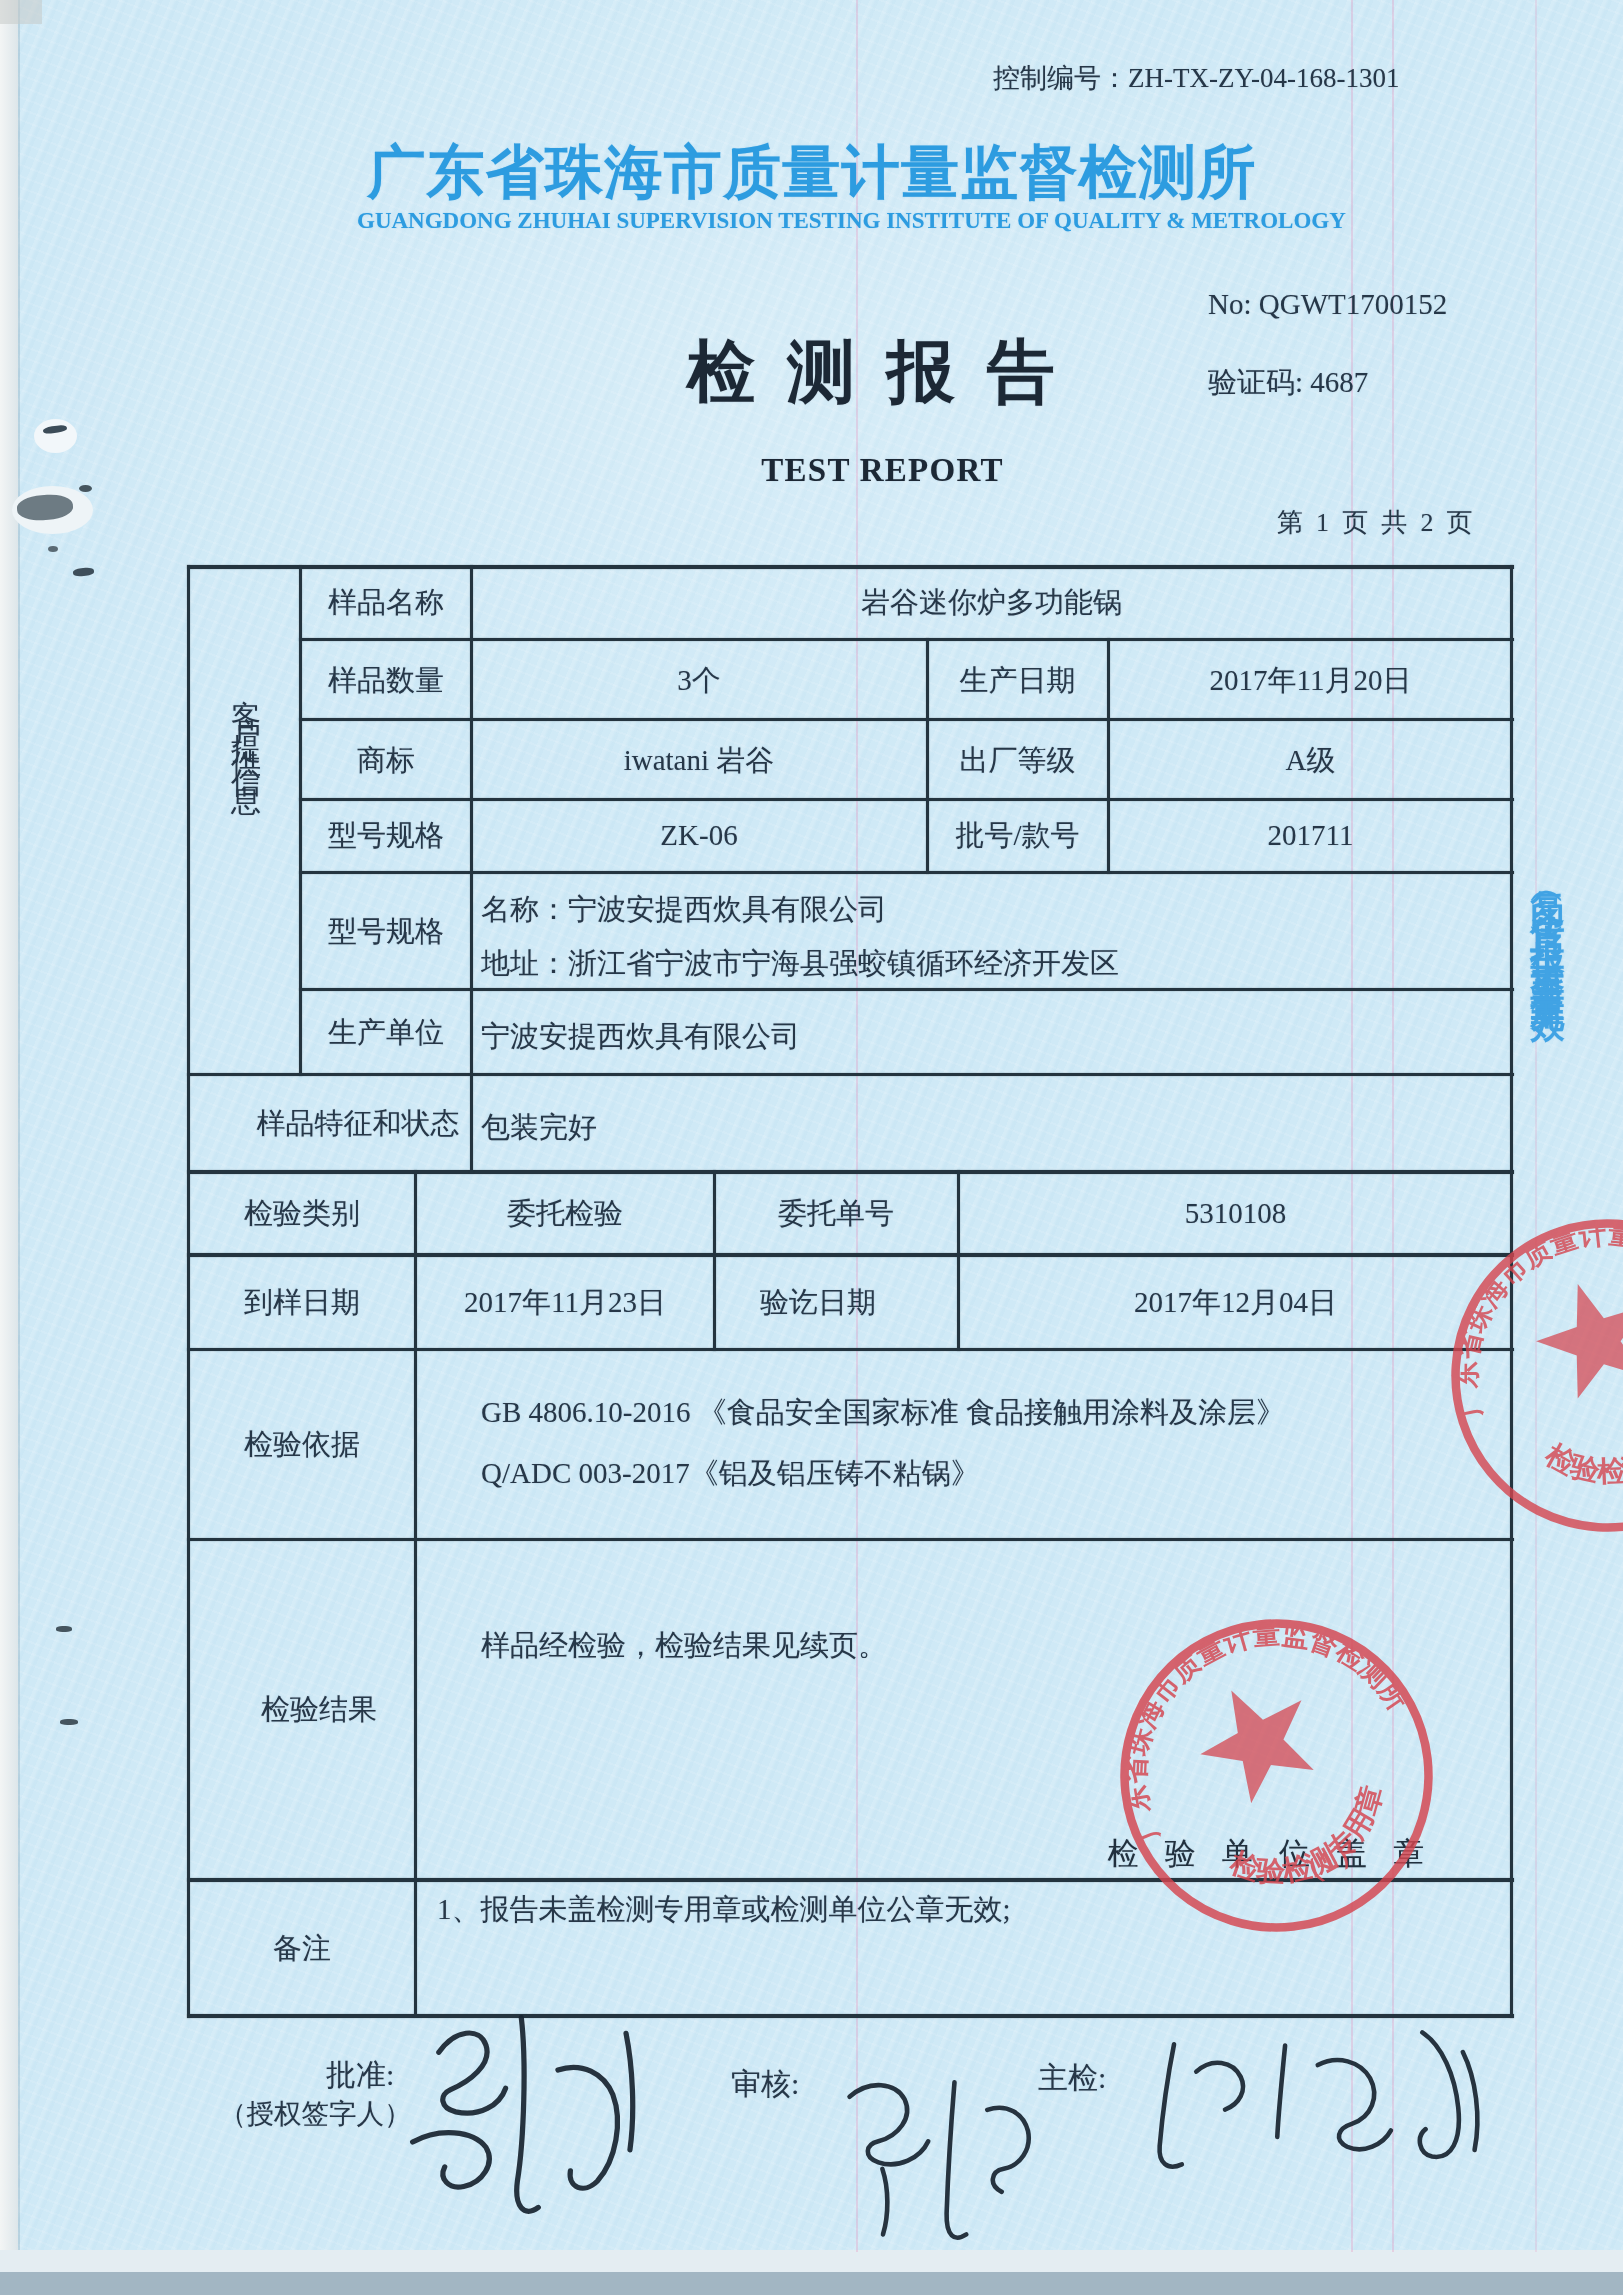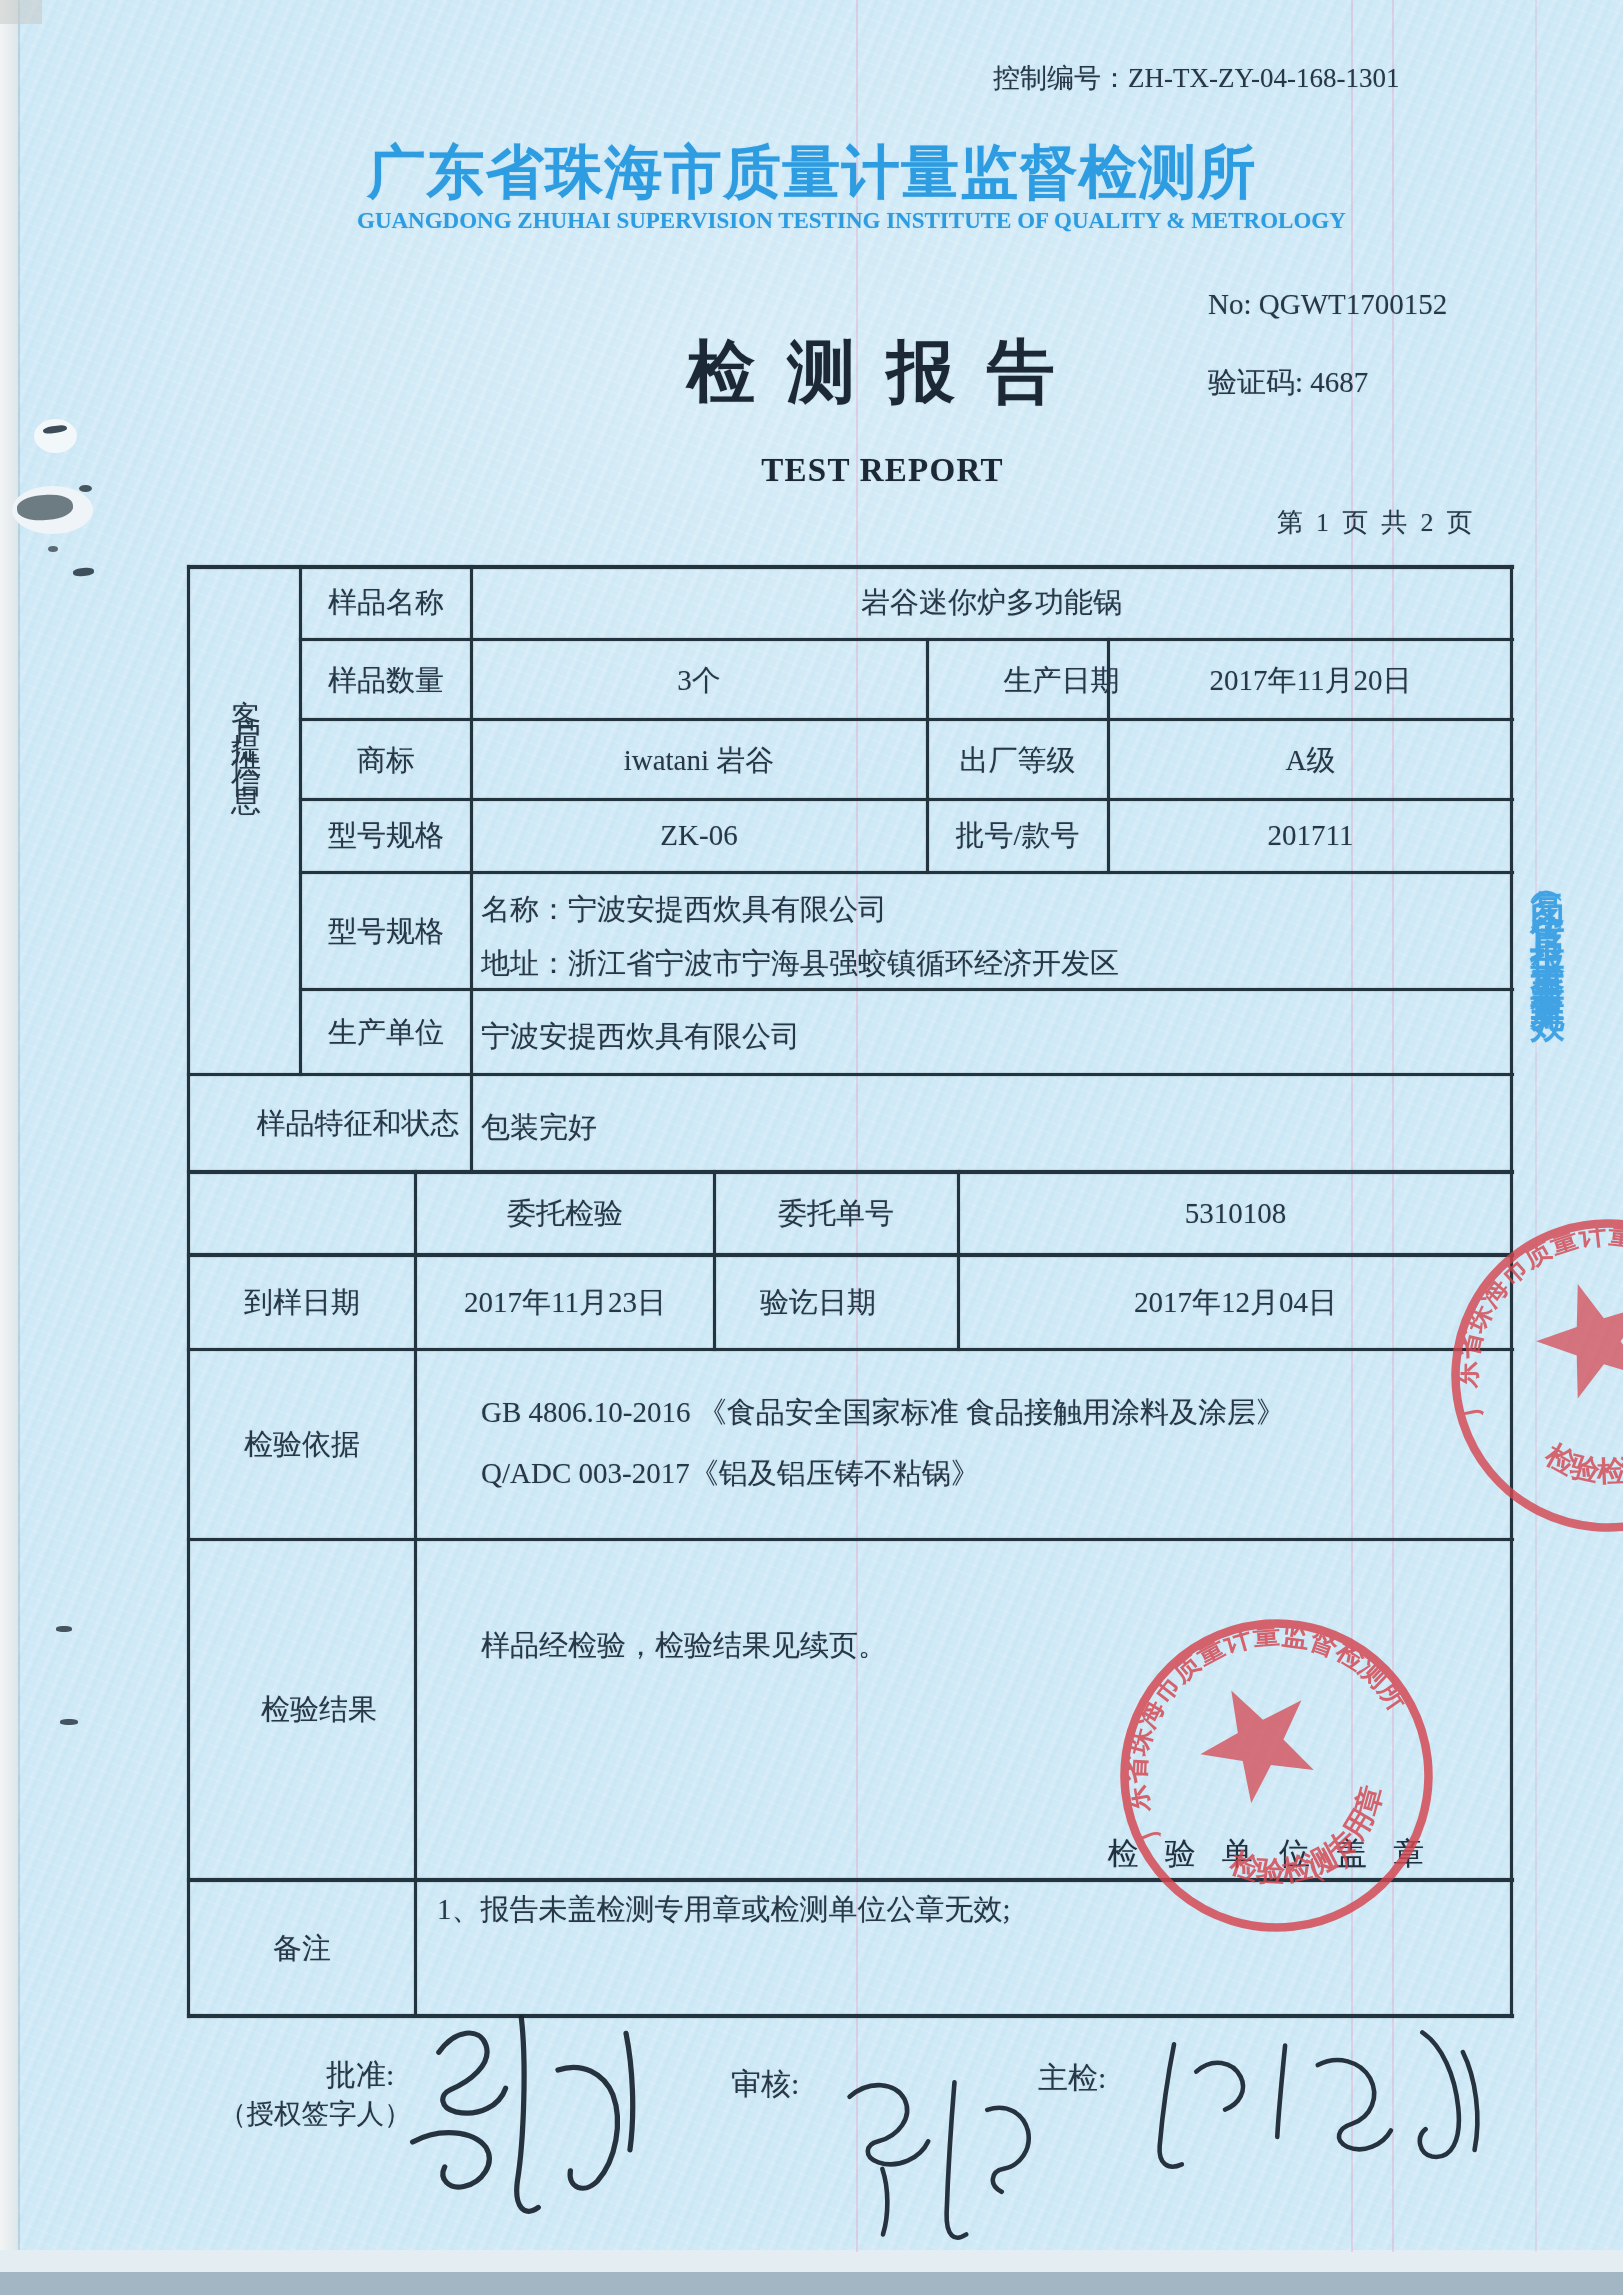--- a/index.html
+++ b/index.html
@@ -95,21 +95,21 @@
   <div class="line" style="left:713px;top:1170px;width:3.3px;height:181px;"></div>
   <div class="line" style="left:957px;top:1170px;width:3.3px;height:181px;"></div>
 
   <div class="t upright" style="left:225px;top:676px;height:367px;font-size:30px;letter-spacing:17px;">客户提供信息</div>
 
   <div class="t ctr" style="left:302px;top:567px;width:168px;height:71px;line-height:71px;">样品名称</div>
   <div class="t ctr" style="left:473px;top:567px;width:1037px;height:71px;line-height:71px;">岩谷迷你炉多功能锅</div>
 
   <div class="t ctr" style="left:302px;top:642px;width:168px;height:77px;line-height:77px;">样品数量</div>
   <div class="t ctr" style="left:473px;top:642px;width:452px;height:77px;line-height:77px;">3个</div>
-  <div class="t ctr" style="left:929px;top:642px;width:177px;height:77px;line-height:77px;padding-left:44px;">生产日期</div>
+  <div class="t ctr" style="left:929px;top:642px;width:177px;height:77px;line-height:77px;">生产日期</div>
   <div class="t ctr" style="left:1110px;top:642px;width:401px;height:77px;line-height:77px;">2017年11月20日</div>
 
   <div class="t ctr" style="left:302px;top:722px;width:168px;height:77px;line-height:77px;">商标</div>
   <div class="t ctr" style="left:473px;top:722px;width:452px;height:77px;line-height:77px;">iwatani 岩谷</div>
   <div class="t ctr" style="left:929px;top:722px;width:177px;height:77px;line-height:77px;">出厂等级</div>
   <div class="t ctr" style="left:1110px;top:722px;width:401px;height:77px;line-height:77px;">A级</div>
 
   <div class="t ctr" style="left:302px;top:801px;width:168px;height:69px;line-height:69px;">型号规格</div>
   <div class="t ctr" style="left:473px;top:801px;width:452px;height:69px;line-height:69px;">ZK-06</div>
   <div class="t ctr" style="left:929px;top:801px;width:177px;height:69px;line-height:69px;">批号/款号</div>
@@ -118,20 +118,21 @@
   <div class="t ctr" style="left:302px;top:874px;width:168px;height:114px;line-height:114px;">型号规格</div>
   <div class="t" style="left:481px;top:890px;">名称：宁波安提西炊具有限公司</div>
   <div class="t" style="left:481px;top:944px;">地址：浙江省宁波市宁海县强蛟镇循环经济开发区</div>
 
   <div class="t ctr" style="left:302px;top:991px;width:168px;height:82px;line-height:82px;">生产单位</div>
   <div class="t" style="left:481px;top:1017px;">宁波安提西炊具有限公司</div>
 
   <div class="t ctr" style="left:190px;top:1076px;width:336px;height:94px;line-height:94px;">样品特征和状态</div>
   <div class="t" style="left:481px;top:1108px;">包装完好</div>
 
+  <div class="t ctr" style="left:190px;top:1174px;width:224px;height:79px;line-height:79px;">检验类别</div>
   <div class="t ctr" style="left:417px;top:1174px;width:296px;height:79px;line-height:79px;">委托检验</div>
   <div class="t ctr" style="left:716px;top:1174px;width:240px;height:79px;line-height:79px;">委托单号</div>
   <div class="t ctr" style="left:960px;top:1174px;width:551px;height:79px;line-height:79px;">5310108</div>
 
   <div class="t ctr" style="left:190px;top:1257px;width:224px;height:91px;line-height:91px;">到样日期</div>
   <div class="t ctr" style="left:417px;top:1257px;width:296px;height:91px;line-height:91px;">2017年11月23日</div>
   <div class="t ctr" style="left:698px;top:1257px;width:240px;height:91px;line-height:91px;border-radius:7px;">验讫日期</div>
   <div class="t ctr" style="left:960px;top:1257px;width:551px;height:91px;line-height:91px;">2017年12月04日</div>
 
   <div class="t ctr" style="left:190px;top:1351px;width:224px;height:187px;line-height:187px;">检验依据</div>

